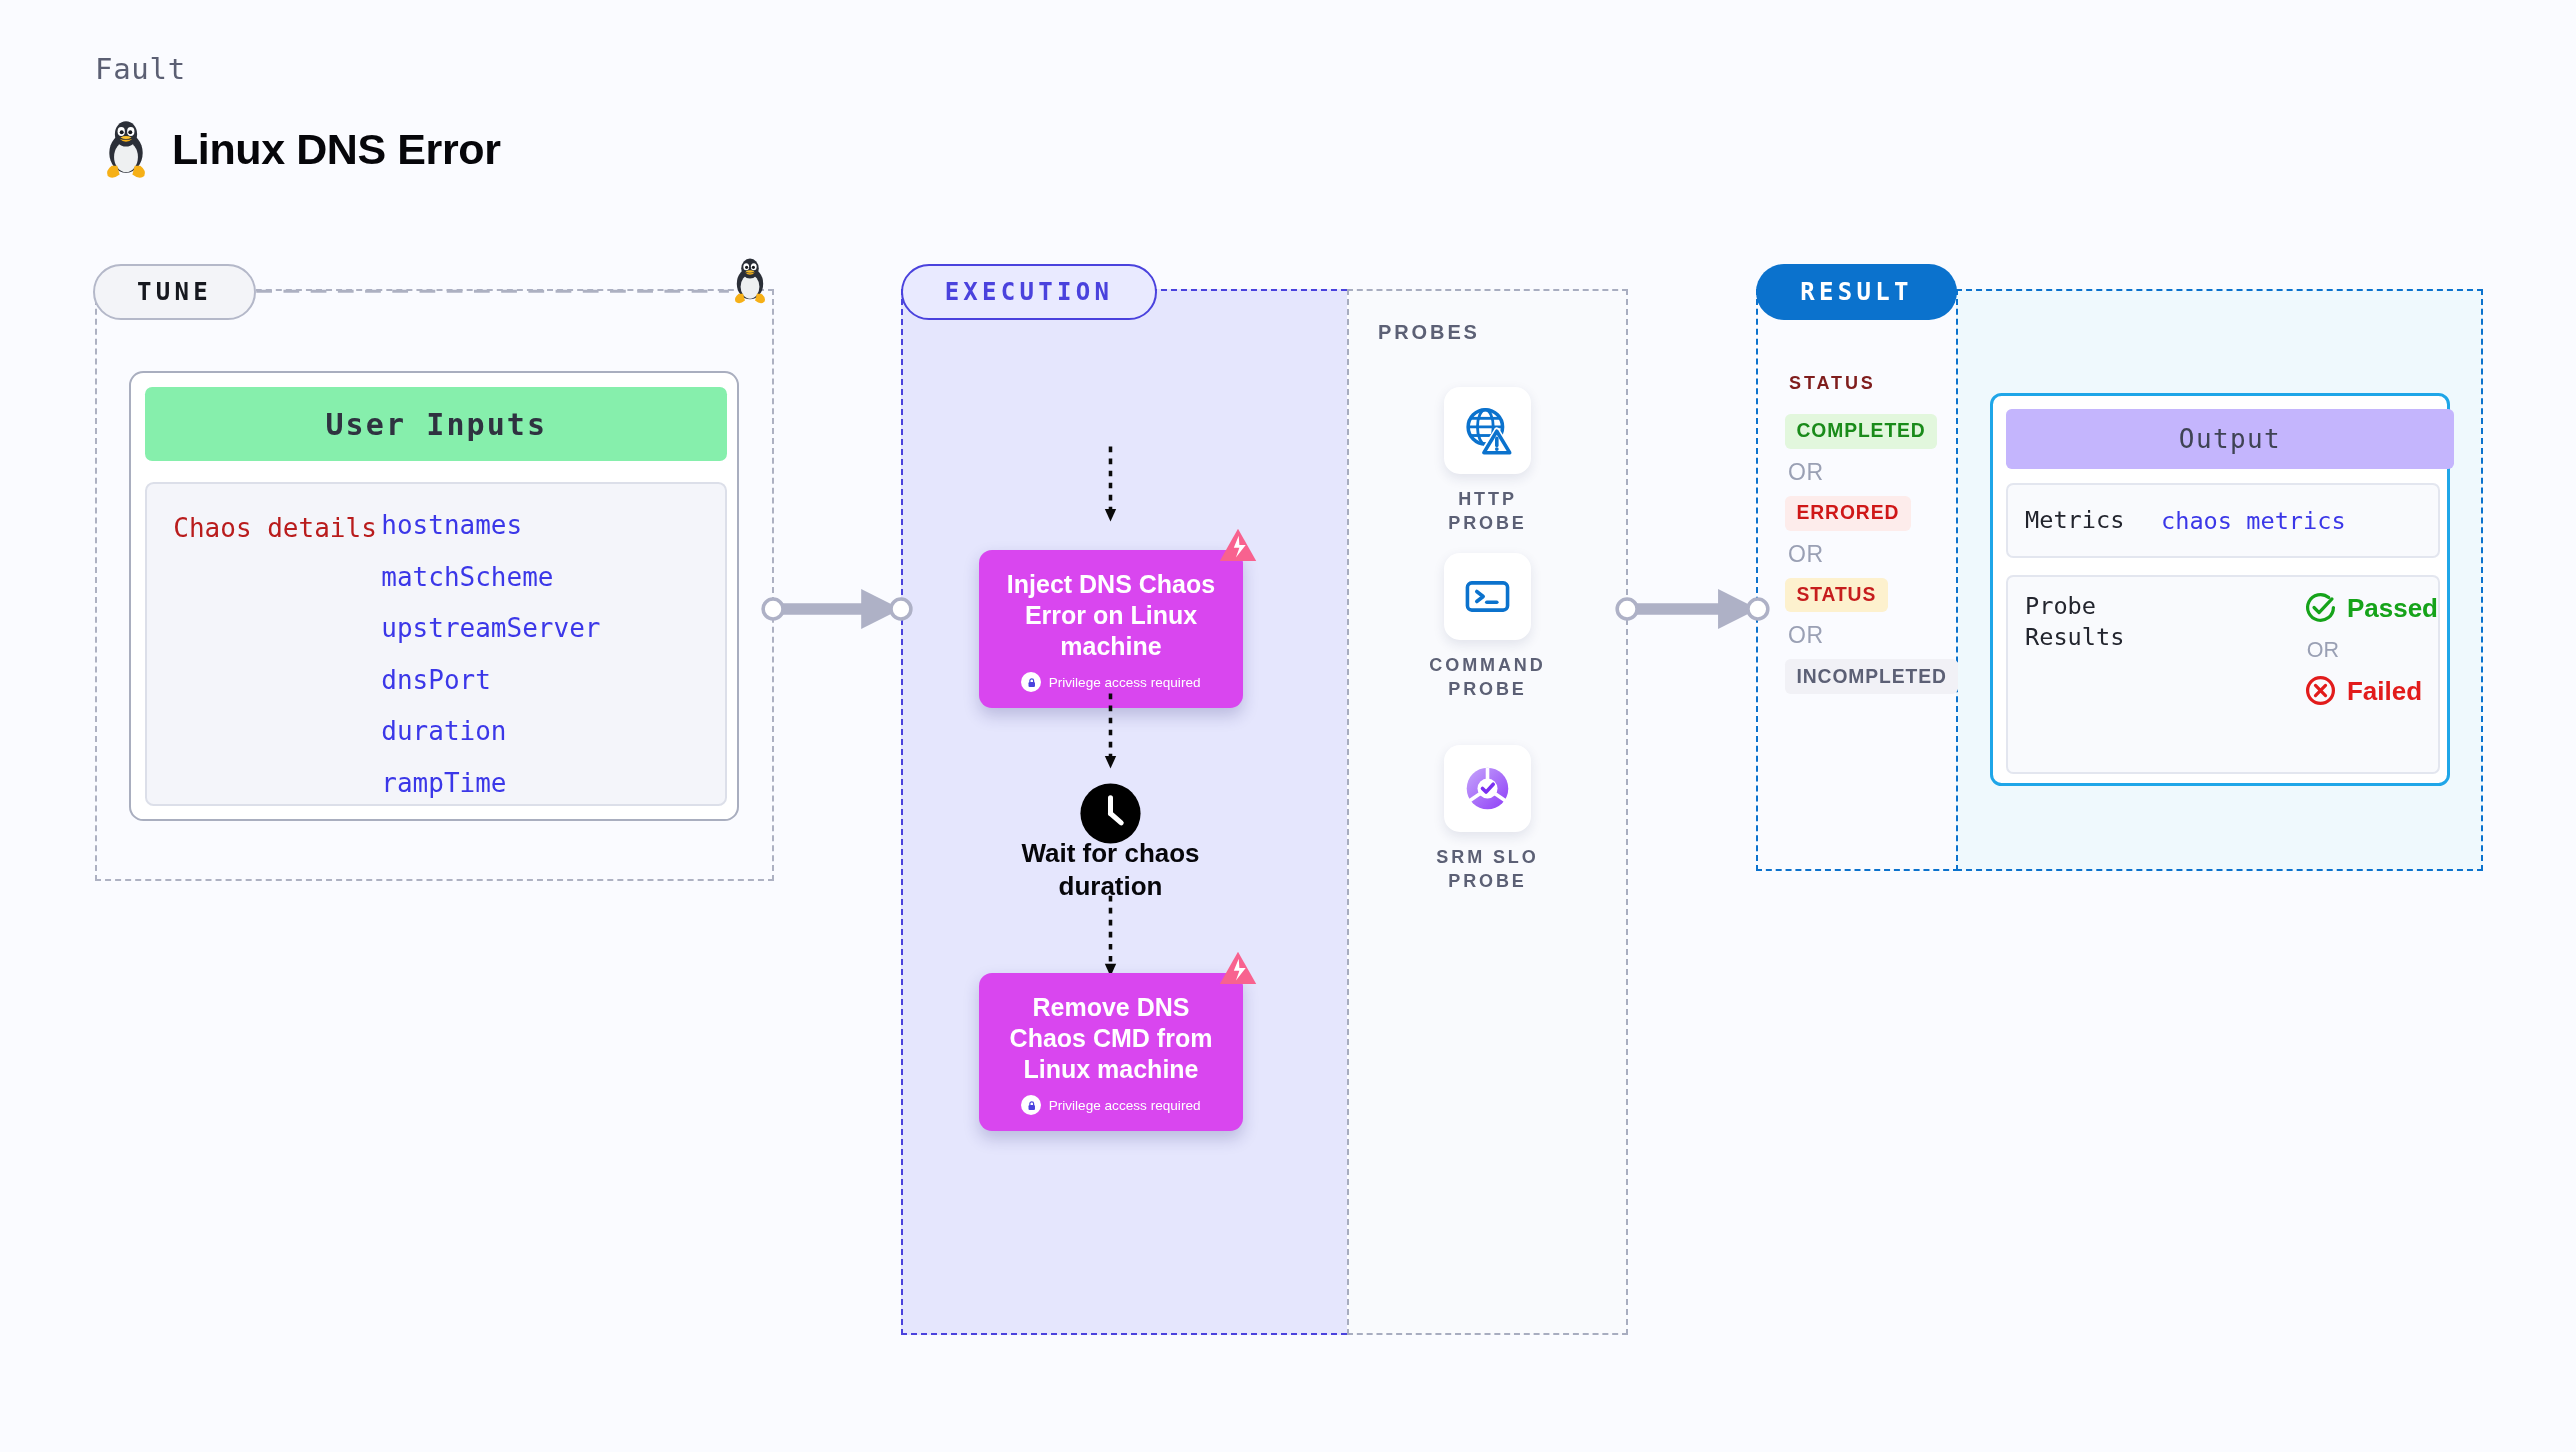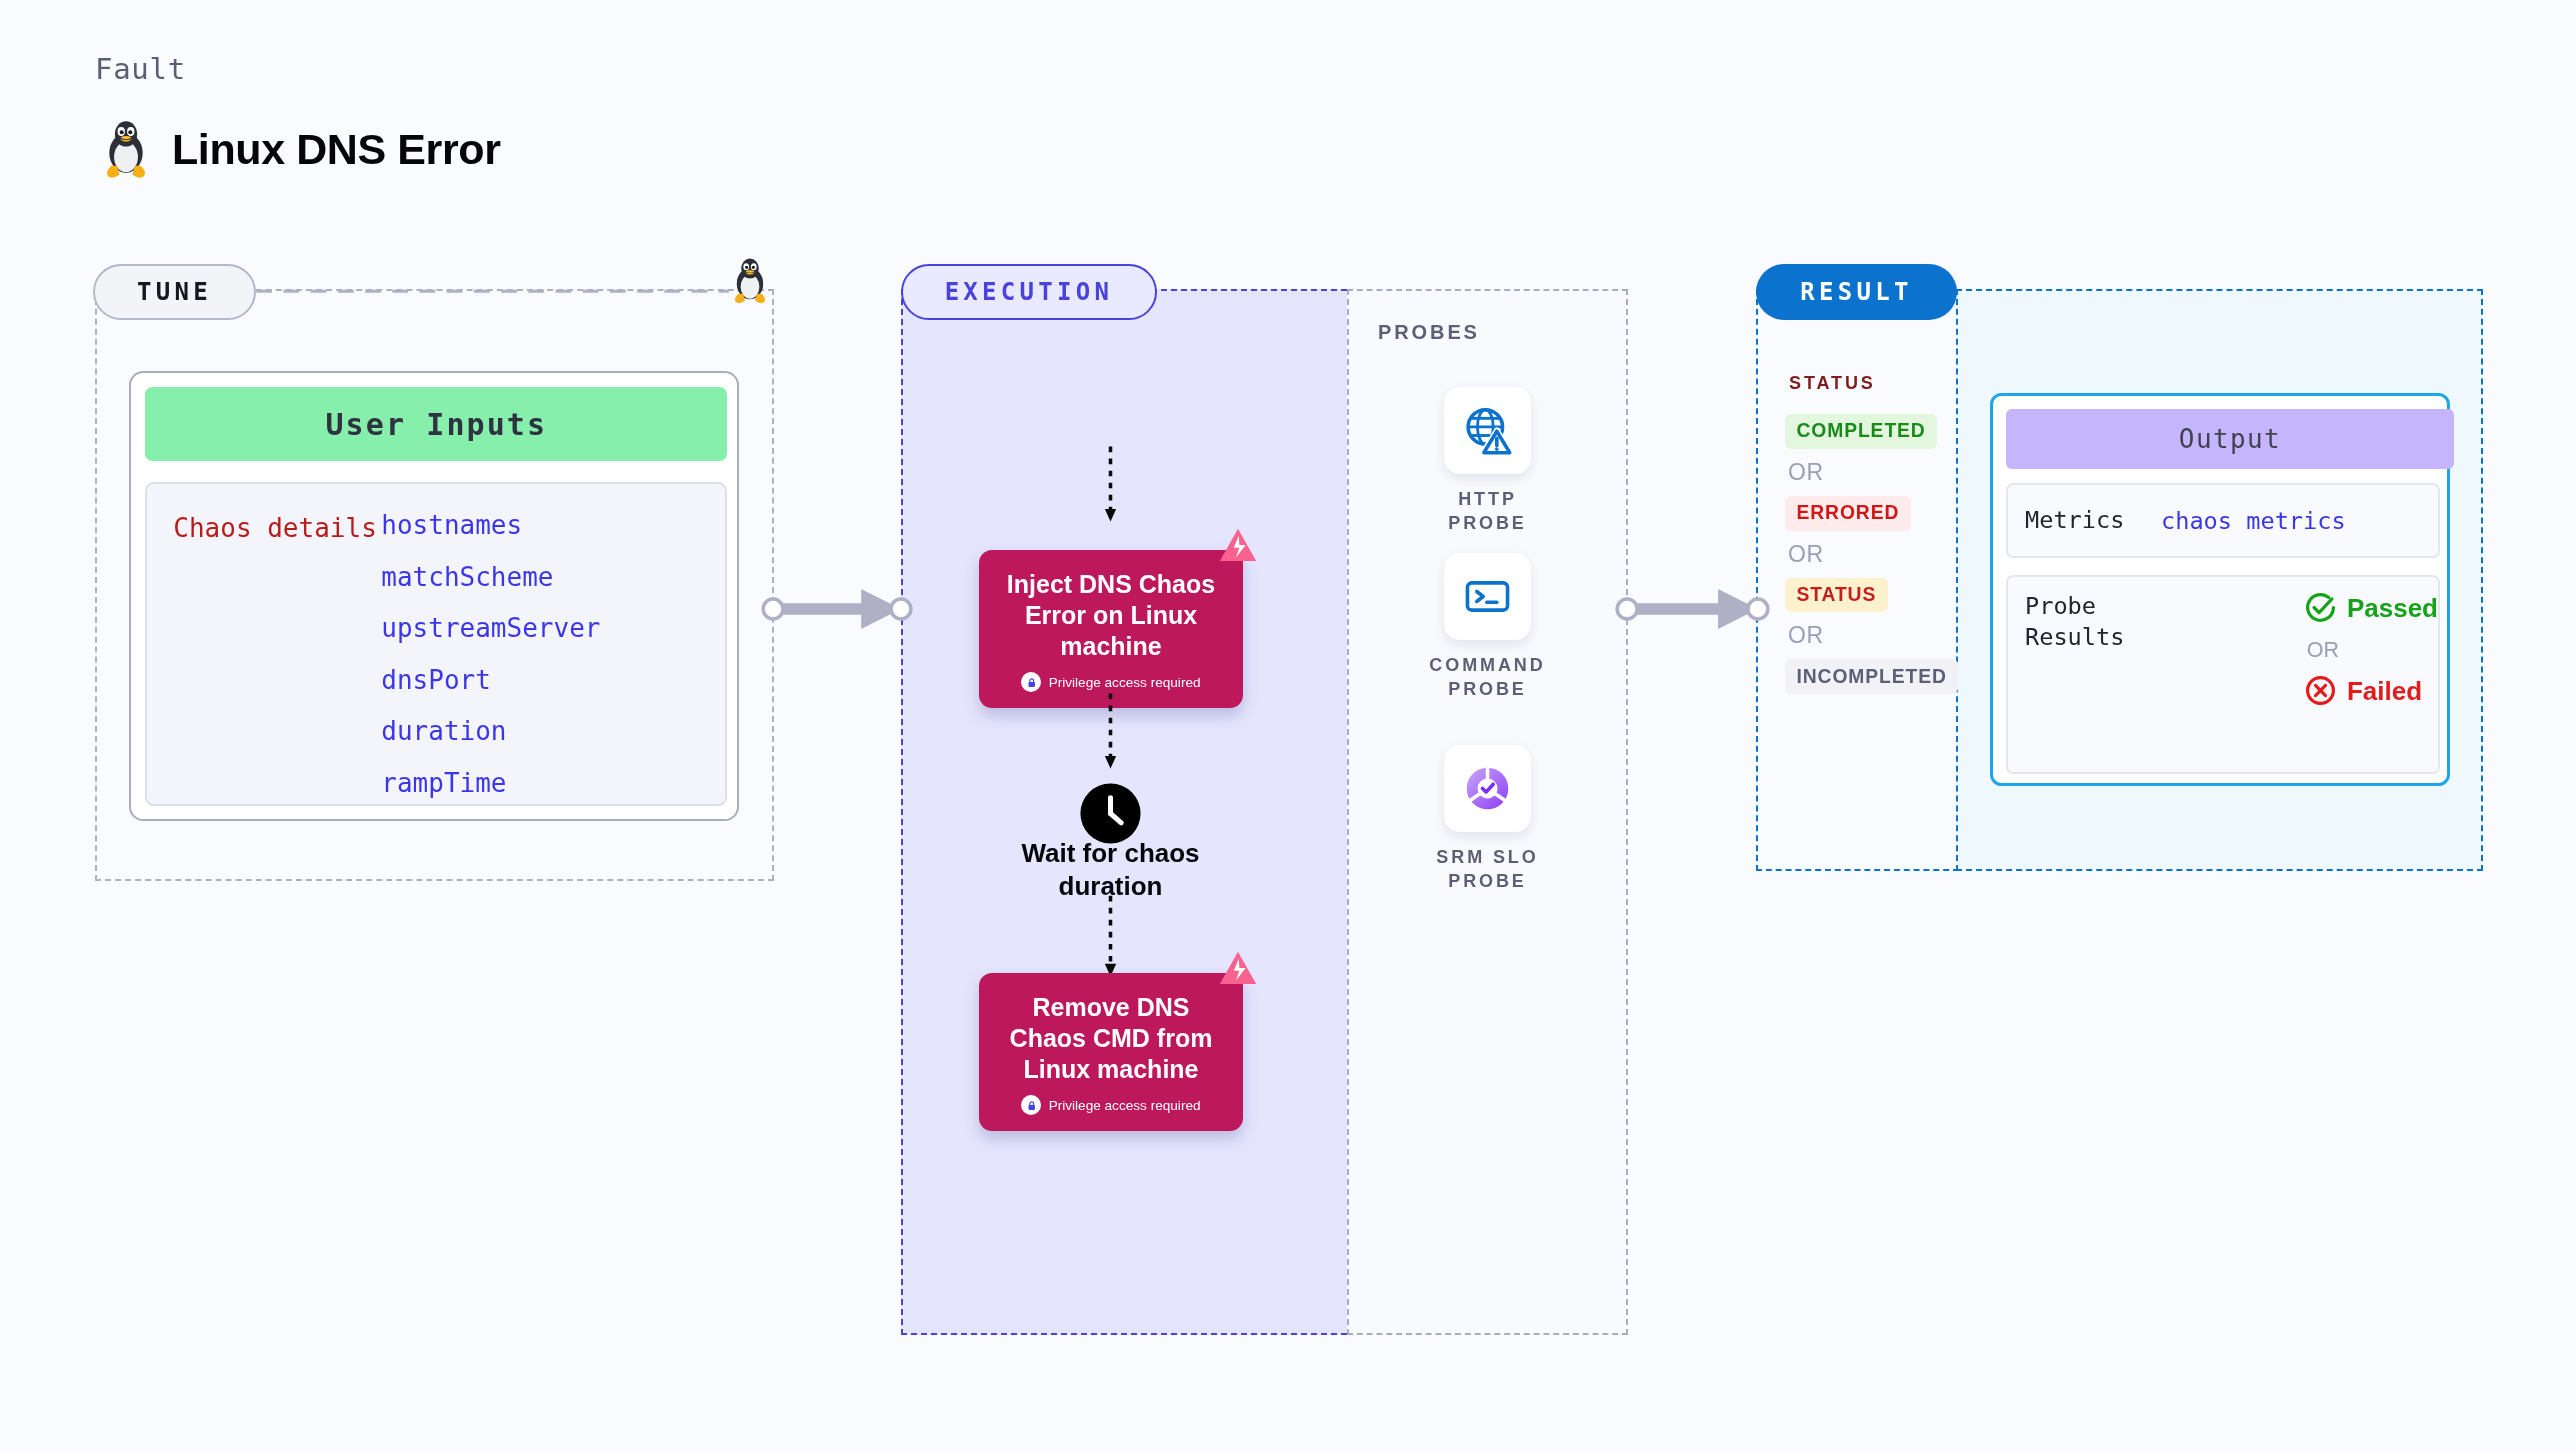--- a/index.html
+++ b/index.html
@@ -95,21 +95,21 @@
   
   .conn{ position:absolute; z-index:7; }
 
   
   .flow-text{
     position:absolute; text-align:center; font-size:26px; font-weight:bold;
     color:#06060a; line-height:1.28; width:301px; z-index:4;
   }
   .flow-arrow{ position:absolute; z-index:4; }
   .chaos-card{
-    position:absolute; width:264px; background:#be185d; border-radius:13px;
+    position:absolute; width:264px; background:#d946ef; border-radius:13px;
     box-shadow:0 7.2px 15.8px rgba(40,36,120,.22);
     padding:18.6px 15.8px 15.8px; text-align:center; z-index:4;
   }
   .chaos-card-title{
     font-size:25px; font-weight:bold; color:#ffffff; line-height:1.25;
   }
   .chaos-card-sub{
     margin-top:10px; display:flex; align-items:center; justify-content:center; gap:7.2px;
     font-size:13.6px; color:#ffffff;
   }

